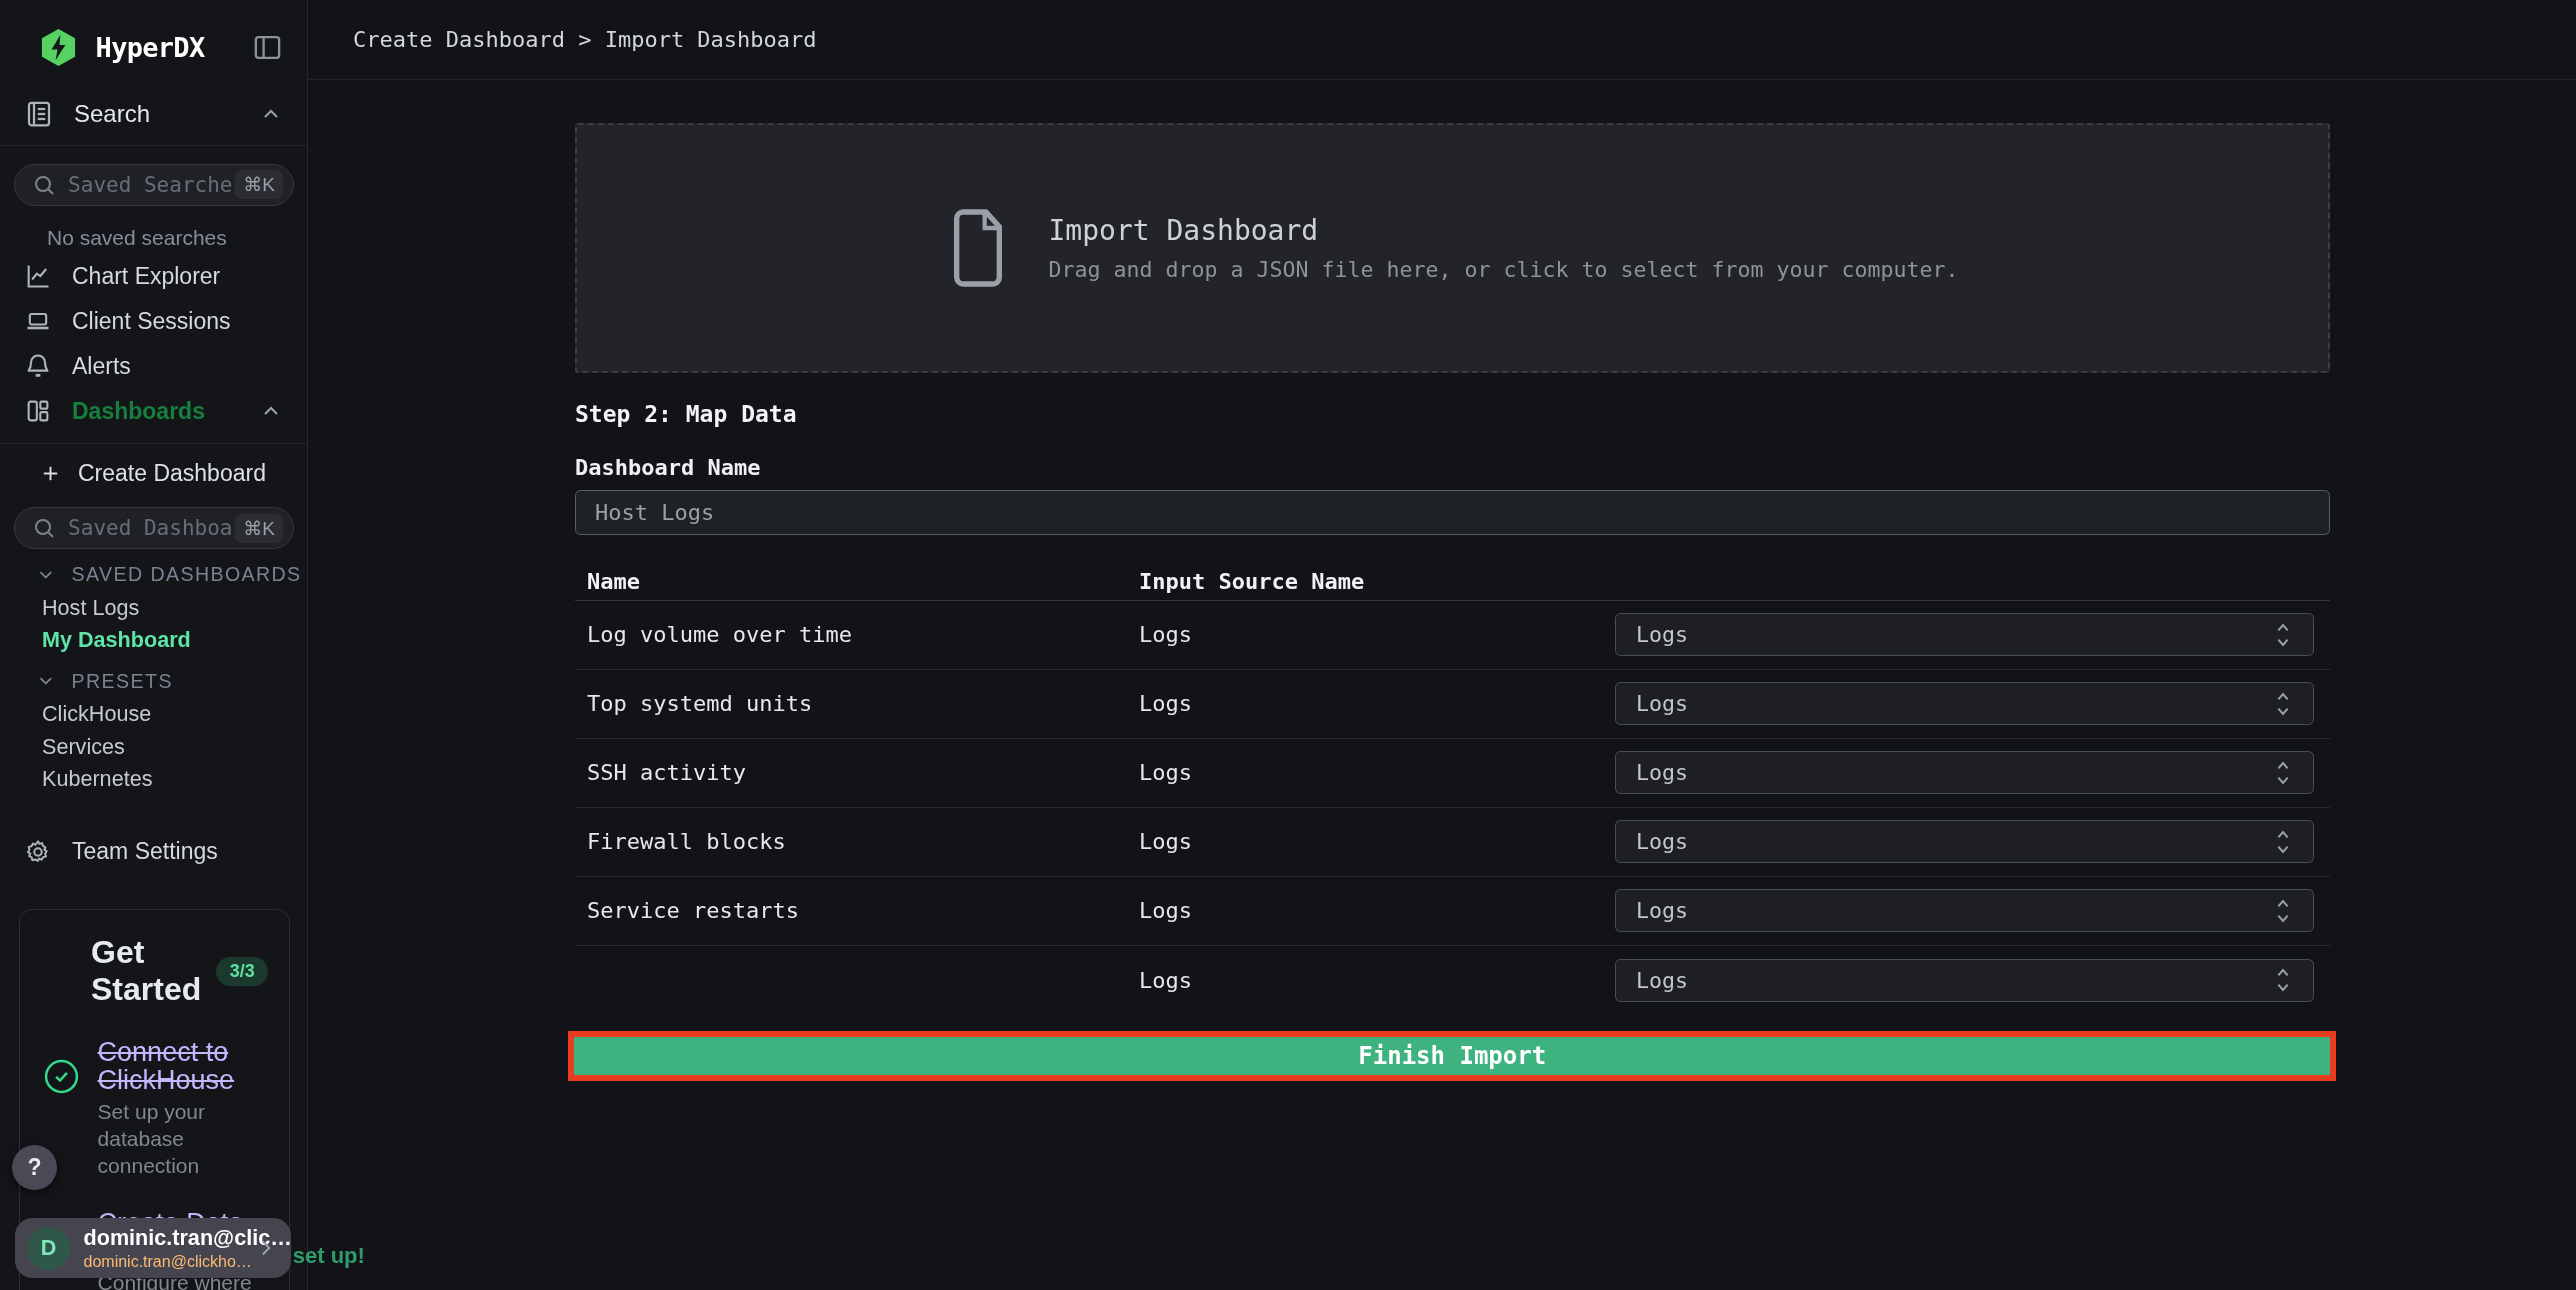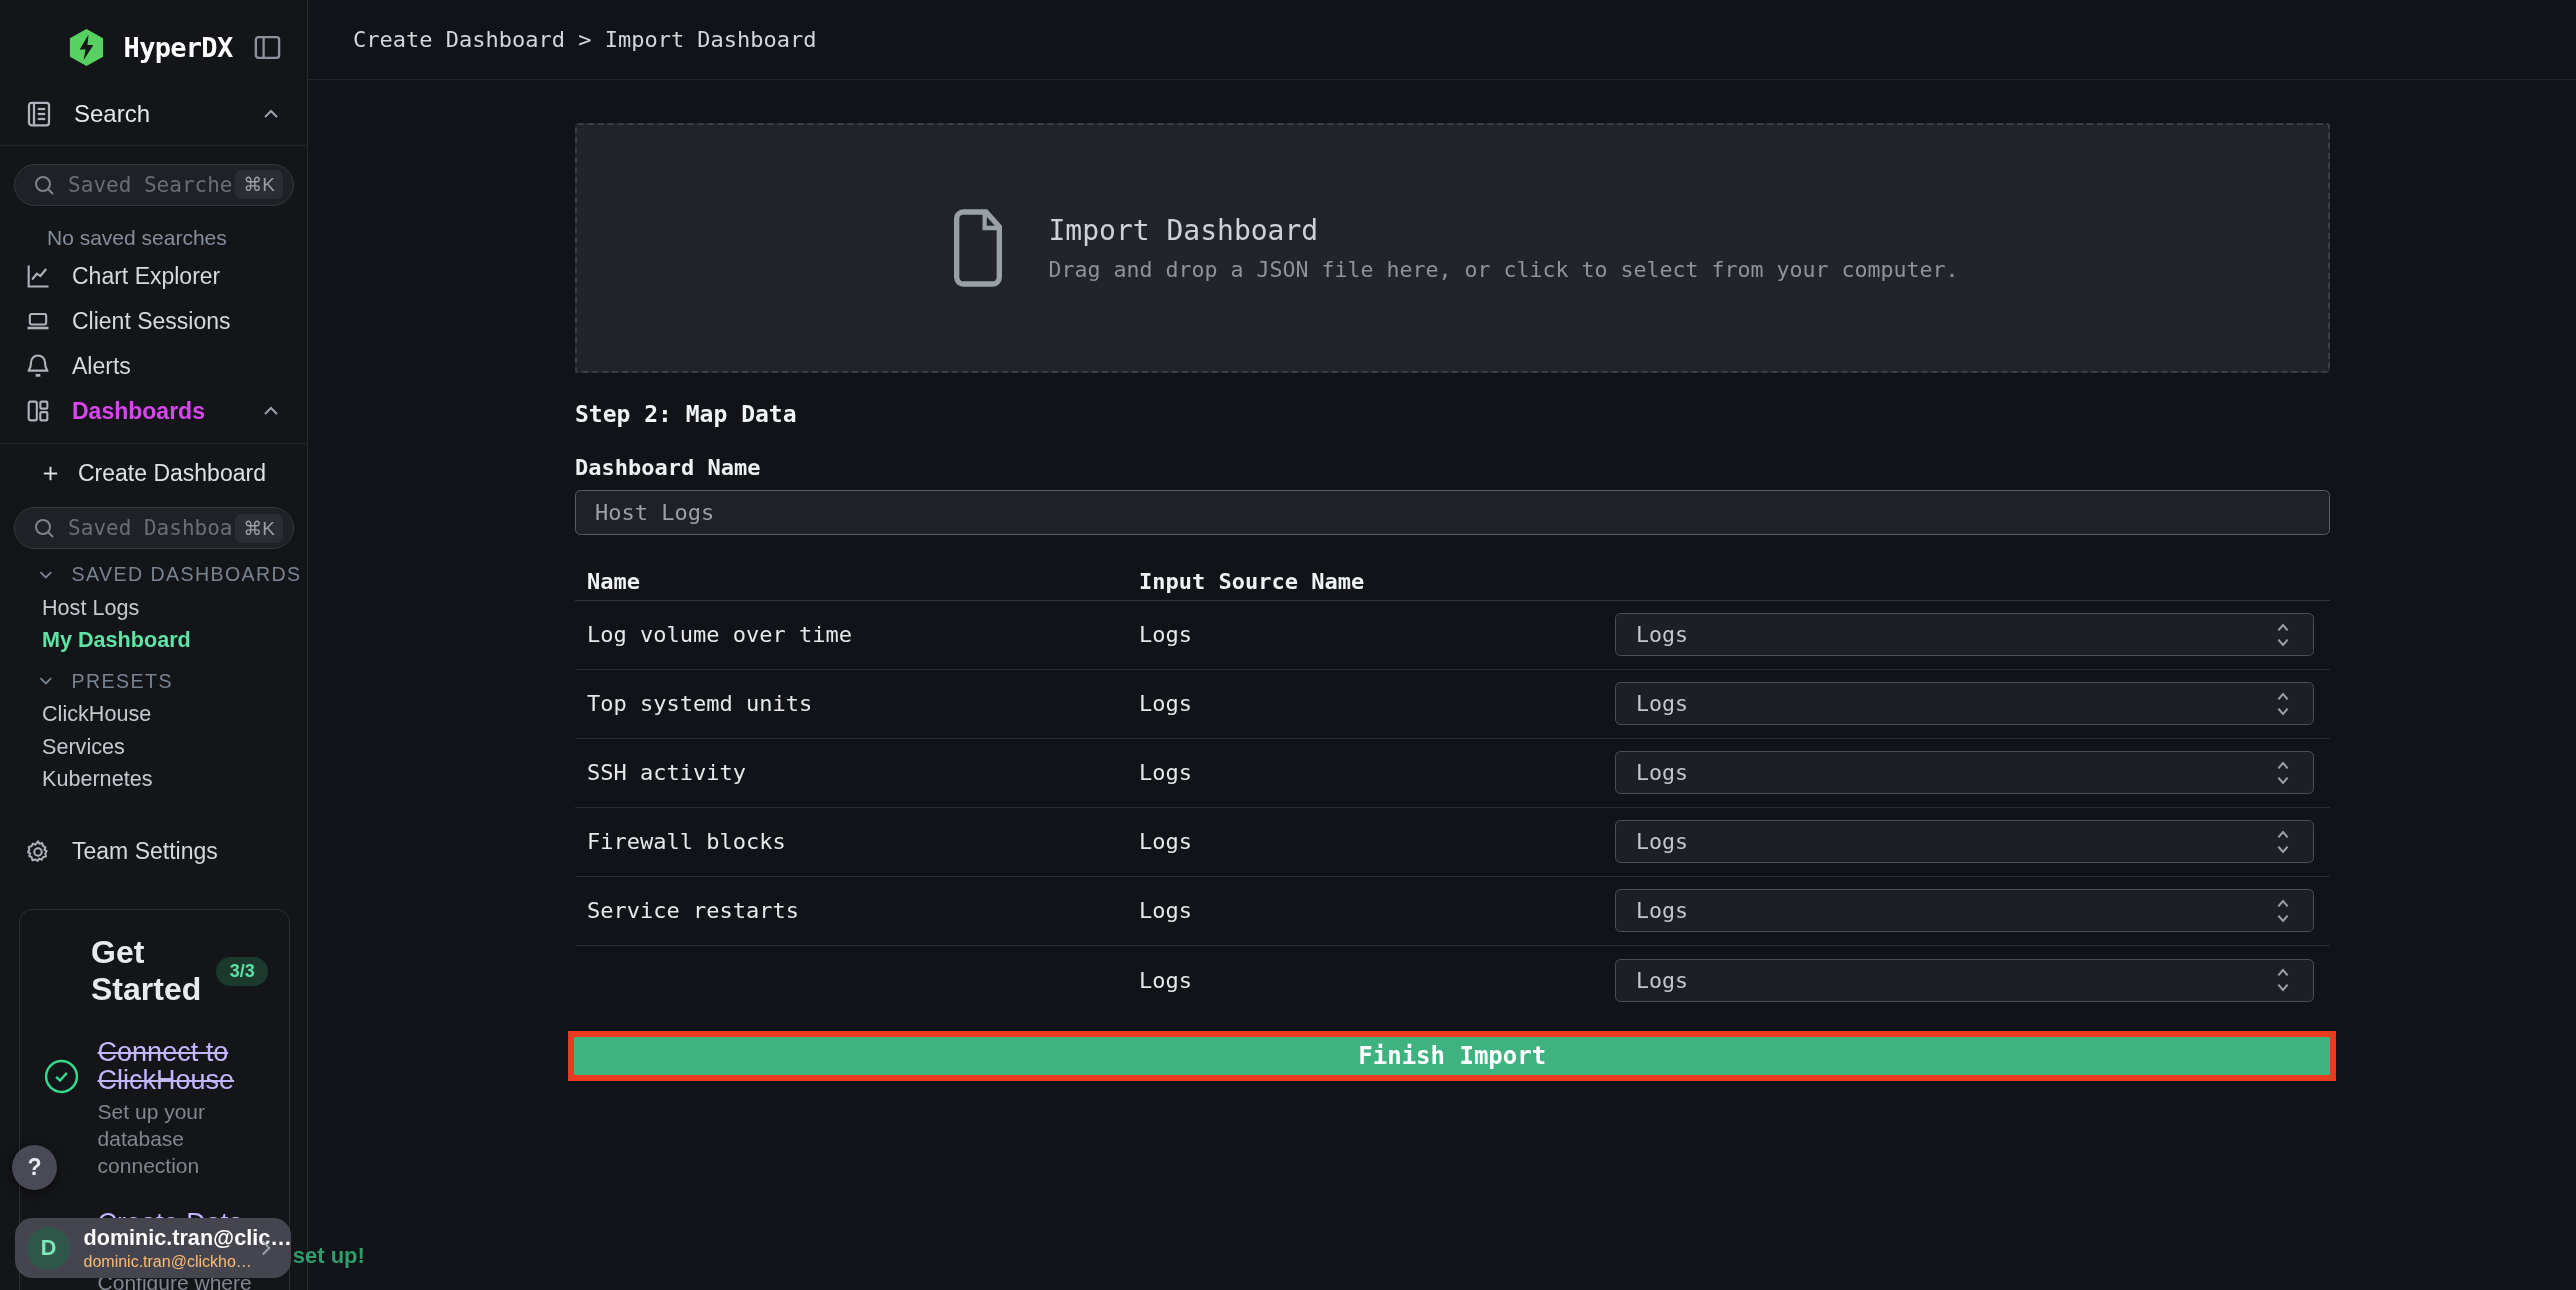--- a/index.html
+++ b/index.html
@@ -10,21 +10,21 @@
     color:#dfe2e6;
     -webkit-font-smoothing:antialiased;
   }
   .app { display:flex; width:2576px; height:1291px; }
 
   
   .sidebar {
     width:308px; height:1291px; background:#141519;
     border-right:1.4px solid #26282e; position:relative; flex-shrink:0;
   }
-  .logo-row { display:flex; align-items:center; padding:28px 24px 20px 39px;margin-left:28px; }
+  .logo-row { display:flex; align-items:center; padding:28px 24px 20px 39px; }
   .logo-hex { width:39px; height:39px; flex-shrink:0; }
   .logo-text {
     font-family:"DejaVu Sans Mono", monospace; font-weight:bold;
     font-size:27px; color:#ffffff; margin-left:17.6px; letter-spacing:-0.7px;
   }
   .collapse-btn { margin-left:auto; cursor:pointer; display:flex; }
   .nav-head {
     display:flex; align-items:center; padding:12px 24px 16px 24px;
   }
   .nav-head-label { font-size:24px; color:#e3e6ea; margin-left:20px; }
@@ -43,21 +43,21 @@
   }
   .search-pill input::placeholder { color:#686e77; }
   .kbd-badge {
     background:#2b2d33; border-radius:6.8px; padding:2.7px 8px;
     font-size:19px; color:#9aa0a8; font-family:"Liberation Sans", sans-serif;
   }
   .muted-note { color:#848e9d; font-size:21px; padding:20px 0 4px 47px; }
 
   .nav-item { display:flex; align-items:center; height:45px; padding:0 24px; cursor:pointer; }
   .nav-item-label { font-size:23px; color:#d6dade; margin-left:20px; }
-  .nav-item.active .nav-item-label { color:#d946ef; font-weight:bold; }
+  .nav-item.active .nav-item-label { color:#15803d; font-weight:bold; }
   .sub-item { font-size:21.6px; color:#c6cad0; padding:5.4px 0 5.4px 42px; line-height:21.6px; cursor:pointer; }
   .sub-item.active { color:#5fe3a7; font-weight:bold; }
   .section-head { display:flex; align-items:center; padding:13.5px 0 5.4px 35px; cursor:pointer; }
   .section-head-label {
     font-size:19.6px; color:#798392; letter-spacing:1.4px; margin-left:15px;
   }
   .create-row { display:flex; align-items:center; padding:16px 0 2.7px 39px; cursor:pointer; }
   .create-row-label { font-size:23px; color:#dde0e4; margin-left:16px; }
 
   .team-settings { margin-top:34px; }

